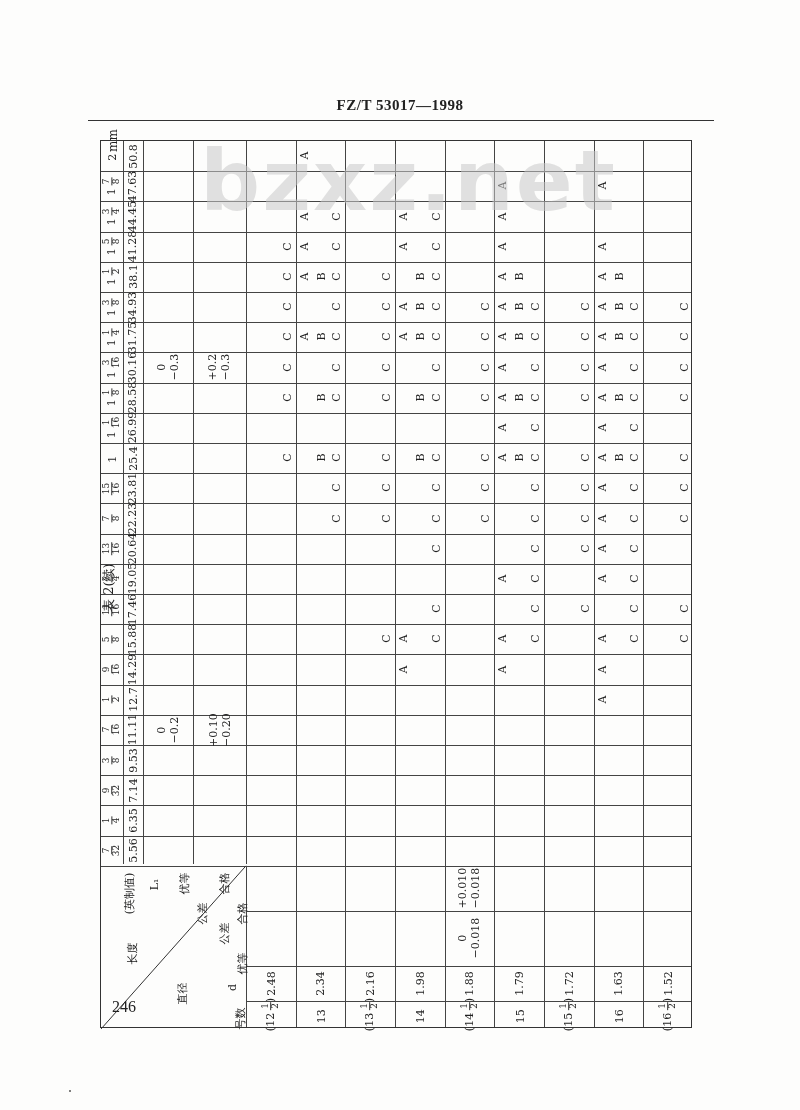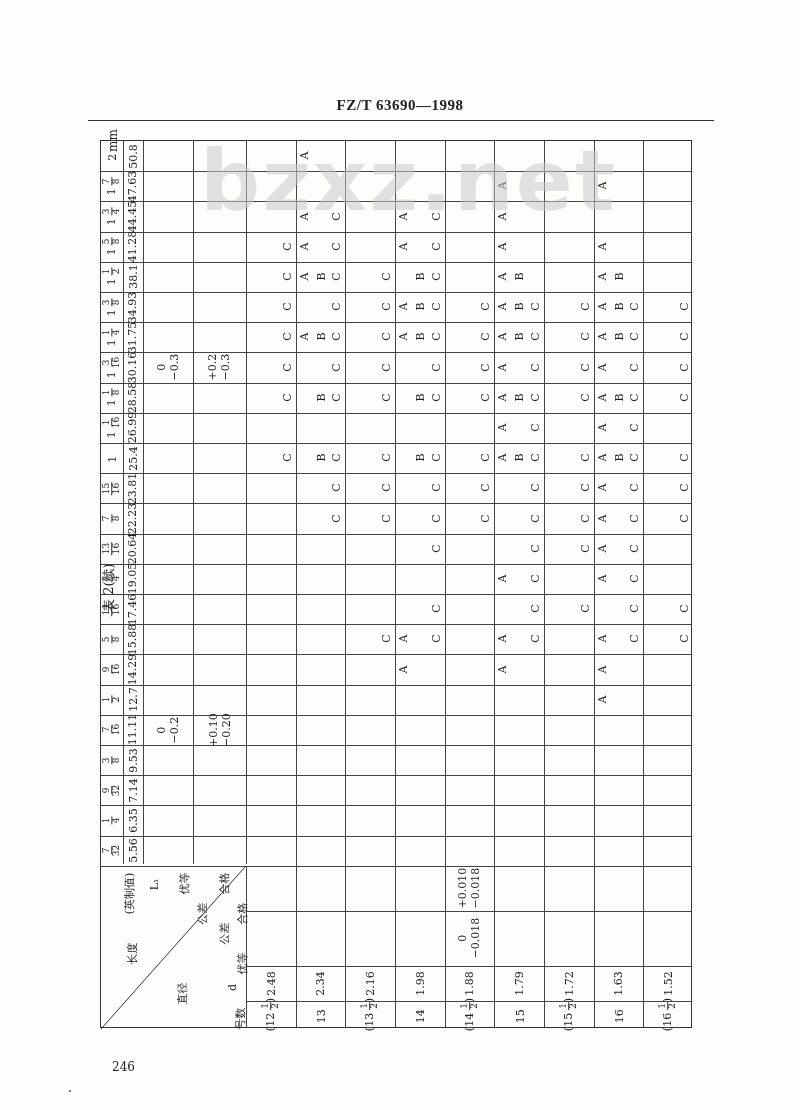--- a/index.html
+++ b/index.html
@@ -5,42 +5,42 @@
   html,body{margin:0;padding:0;}
   body{width:800px;height:1110px;background:#fdfdfc;position:relative;overflow:hidden;
        font-family:"DejaVu Serif","Liberation Serif",serif;color:#222;}
   .hdr-code{position:absolute;left:0;width:800px;top:96px;text-align:center;font-size:15px;letter-spacing:0.5px;}
   .hdr-code b{font-family:"Liberation Serif",serif;font-weight:bold;}
   .hdr-rule{position:absolute;left:88px;width:626px;top:120px;height:0;border-top:1.5px solid #333;}
   .unit{position:absolute;left:106px;top:152px;font-size:12px;transform:rotate(-90deg);transform-origin:left top;}
   .caption{position:absolute;left:100px;top:612px;font-size:13px;transform:rotate(-90deg);transform-origin:left top;white-space:nowrap;}
   .watermark{position:absolute;left:200px;top:132px;font-family:"DejaVu Sans",sans-serif;font-weight:bold;font-size:84px;
        color:rgba(200,200,200,0.55);letter-spacing:2px;pointer-events:none;}
-  .page-num{position:absolute;left:112px;top:1060px;font-size:12px;}
+  .page-num{position:absolute;left:112px;top:998px;font-size:16px;font-family:Liberation Serif, serif;}
   .dot{position:absolute;left:69px;top:1090px;width:2px;height:2px;background:#555;border-radius:50%;}
 
   
   .tbl{position:absolute;left:100px;top:140px;width:592px;height:888px;border:1.2px solid #333;box-sizing:border-box;}
   .vline{position:absolute;top:0;bottom:0;border-left:1px solid #444;}
   .hline{position:absolute;left:0;right:0;border-top:1px solid #444;}
   .cell{position:absolute;display:flex;align-items:center;justify-content:center;}
   .rot{transform:rotate(-90deg);white-space:nowrap;font-size:11px;}
   .len-label{font-size:11px;}
   .frac{display:inline-flex;flex-direction:column;align-items:center;line-height:1;font-size:9px;vertical-align:middle;}
   .frac .n{border-bottom:1px solid #333;padding:0 1px;}
   .whole{font-size:11px;margin-right:3px;vertical-align:middle;}
   .grade{position:absolute;font-size:11px;transform:rotate(-90deg);}
   .tol{font-size:11px;line-height:1.2;text-align:center;}
   .diag{position:absolute;left:0;top:0;}
   .hd-text{position:absolute;font-size:11px;transform:rotate(-90deg);white-space:nowrap;}
 </style>
 </head>
 <body>
 
-<div class="hdr-code"><b>FZ/T 63690—1998</b></div>
+<div class="hdr-code"><b>FZ/T 53017—1998</b></div>
 <div class="hdr-rule"></div>
 <div class="unit">mm</div>
 <div class="caption">表 2(续)</div>
 
 <div class="tbl" id="tbl">
     <div class="vline" style="left: 22px; bottom: 163.2px; top: 0px;"></div>
     <div class="vline" style="left: 42px; bottom: 163.2px; top: 0px;"></div>
     <div class="vline" style="left: 92px; bottom: 163.2px; top: 0px;"></div>
     <div class="vline" style="left: 145px; bottom: 163.2px; top: 0px;"></div>
     <div class="vline" style="left: 194.667px;"></div>

